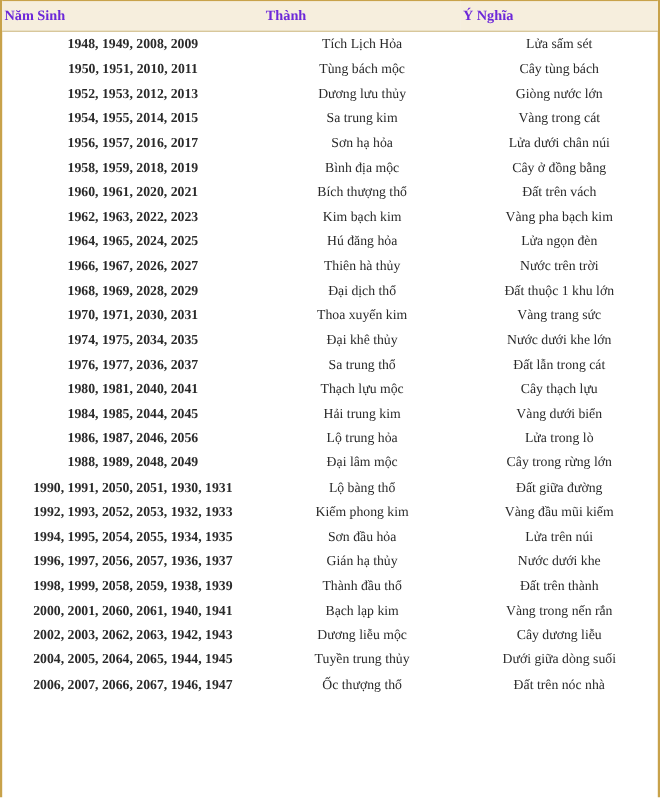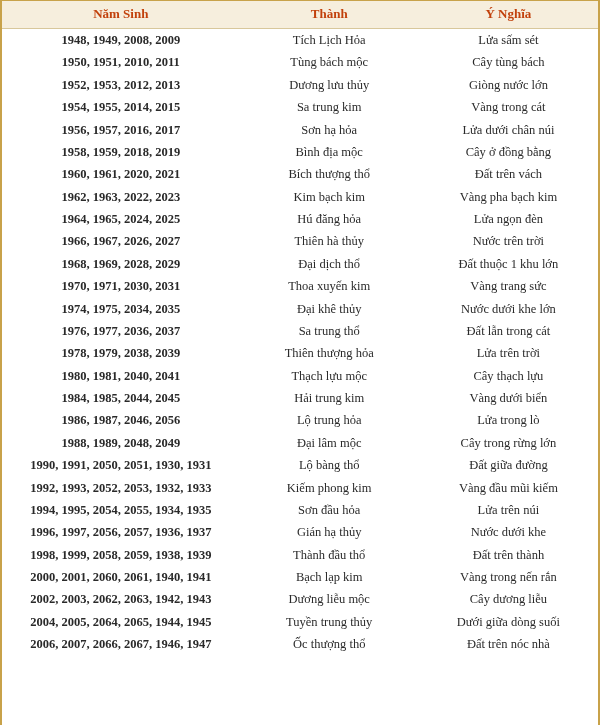--- a/index.html
+++ b/index.html
@@ -23,25 +23,25 @@
     background: #ffffff;
     position: relative;
   }
   table.napam {
     width: 100%;
     border-collapse: collapse;
     table-layout: fixed;
   }
   table.napam thead th {
     background: #f6eedd;
-    color: #c2410c;
+    color: #6d28d9;
     font-family: "Liberation Serif", serif;
     font-weight: bold;
     font-size: 13px;
-    text-align: center;
+    text-align: left;
     padding: 5px 2px 6px 2px;
     border-bottom: 1px solid #d8c79b;
   }
   table.napam thead tr {
     border-top: 1px solid #c8a24a;
   }
   table.napam td {
     text-align: center;
     font-size: 12.5px;
     color: #2a2a2a;
@@ -130,25 +130,20 @@
           <td class="col-year">1974, 1975, 2034, 2035</td>
           <td class="col-menh">Đại khê thủy</td>
           <td class="col-nghia">Nước dưới khe lớn</td>
         </tr>
         <tr>
           <td class="col-year">1976, 1977, 2036, 2037</td>
           <td class="col-menh">Sa trung thổ</td>
           <td class="col-nghia">Đất lẫn trong cát</td>
         </tr>
         <tr>
-          <td class="col-year">1978, 1979, 2038, 2039</td>
-          <td class="col-menh">Thiên thượng hỏa</td>
-          <td class="col-nghia">Lửa trên trời</td>
-        </tr>
-        <tr>
           <td class="col-year">1980, 1981, 2040, 2041</td>
           <td class="col-menh">Thạch lựu mộc</td>
           <td class="col-nghia">Cây thạch lựu</td>
         </tr>
         <tr>
           <td class="col-year">1984, 1985, 2044, 2045</td>
           <td class="col-menh">Hải trung kim</td>
           <td class="col-nghia">Vàng dưới biển</td>
         </tr>
         <tr>

